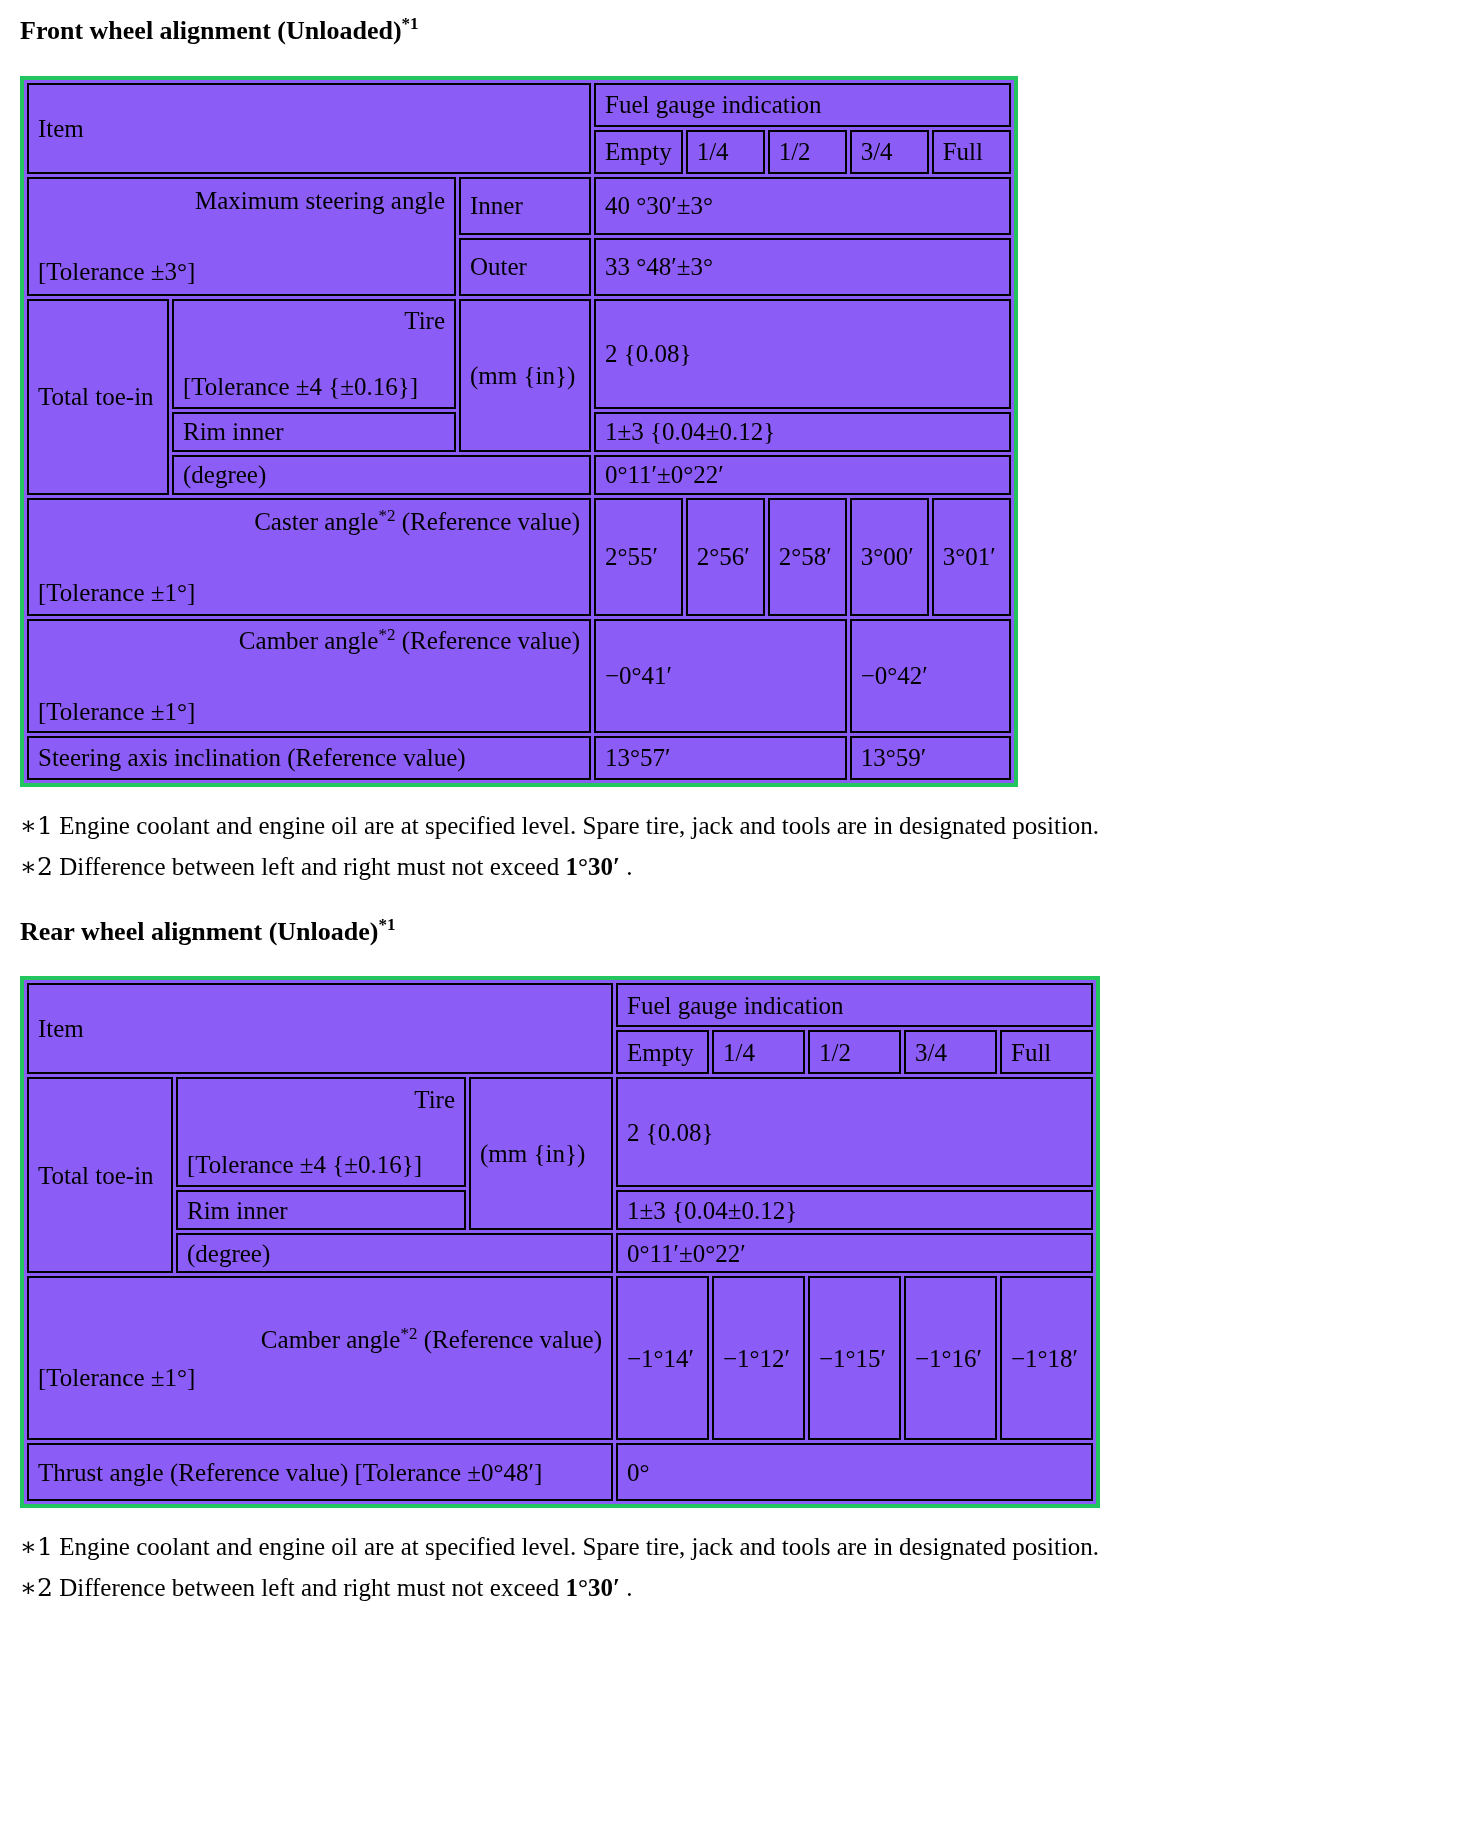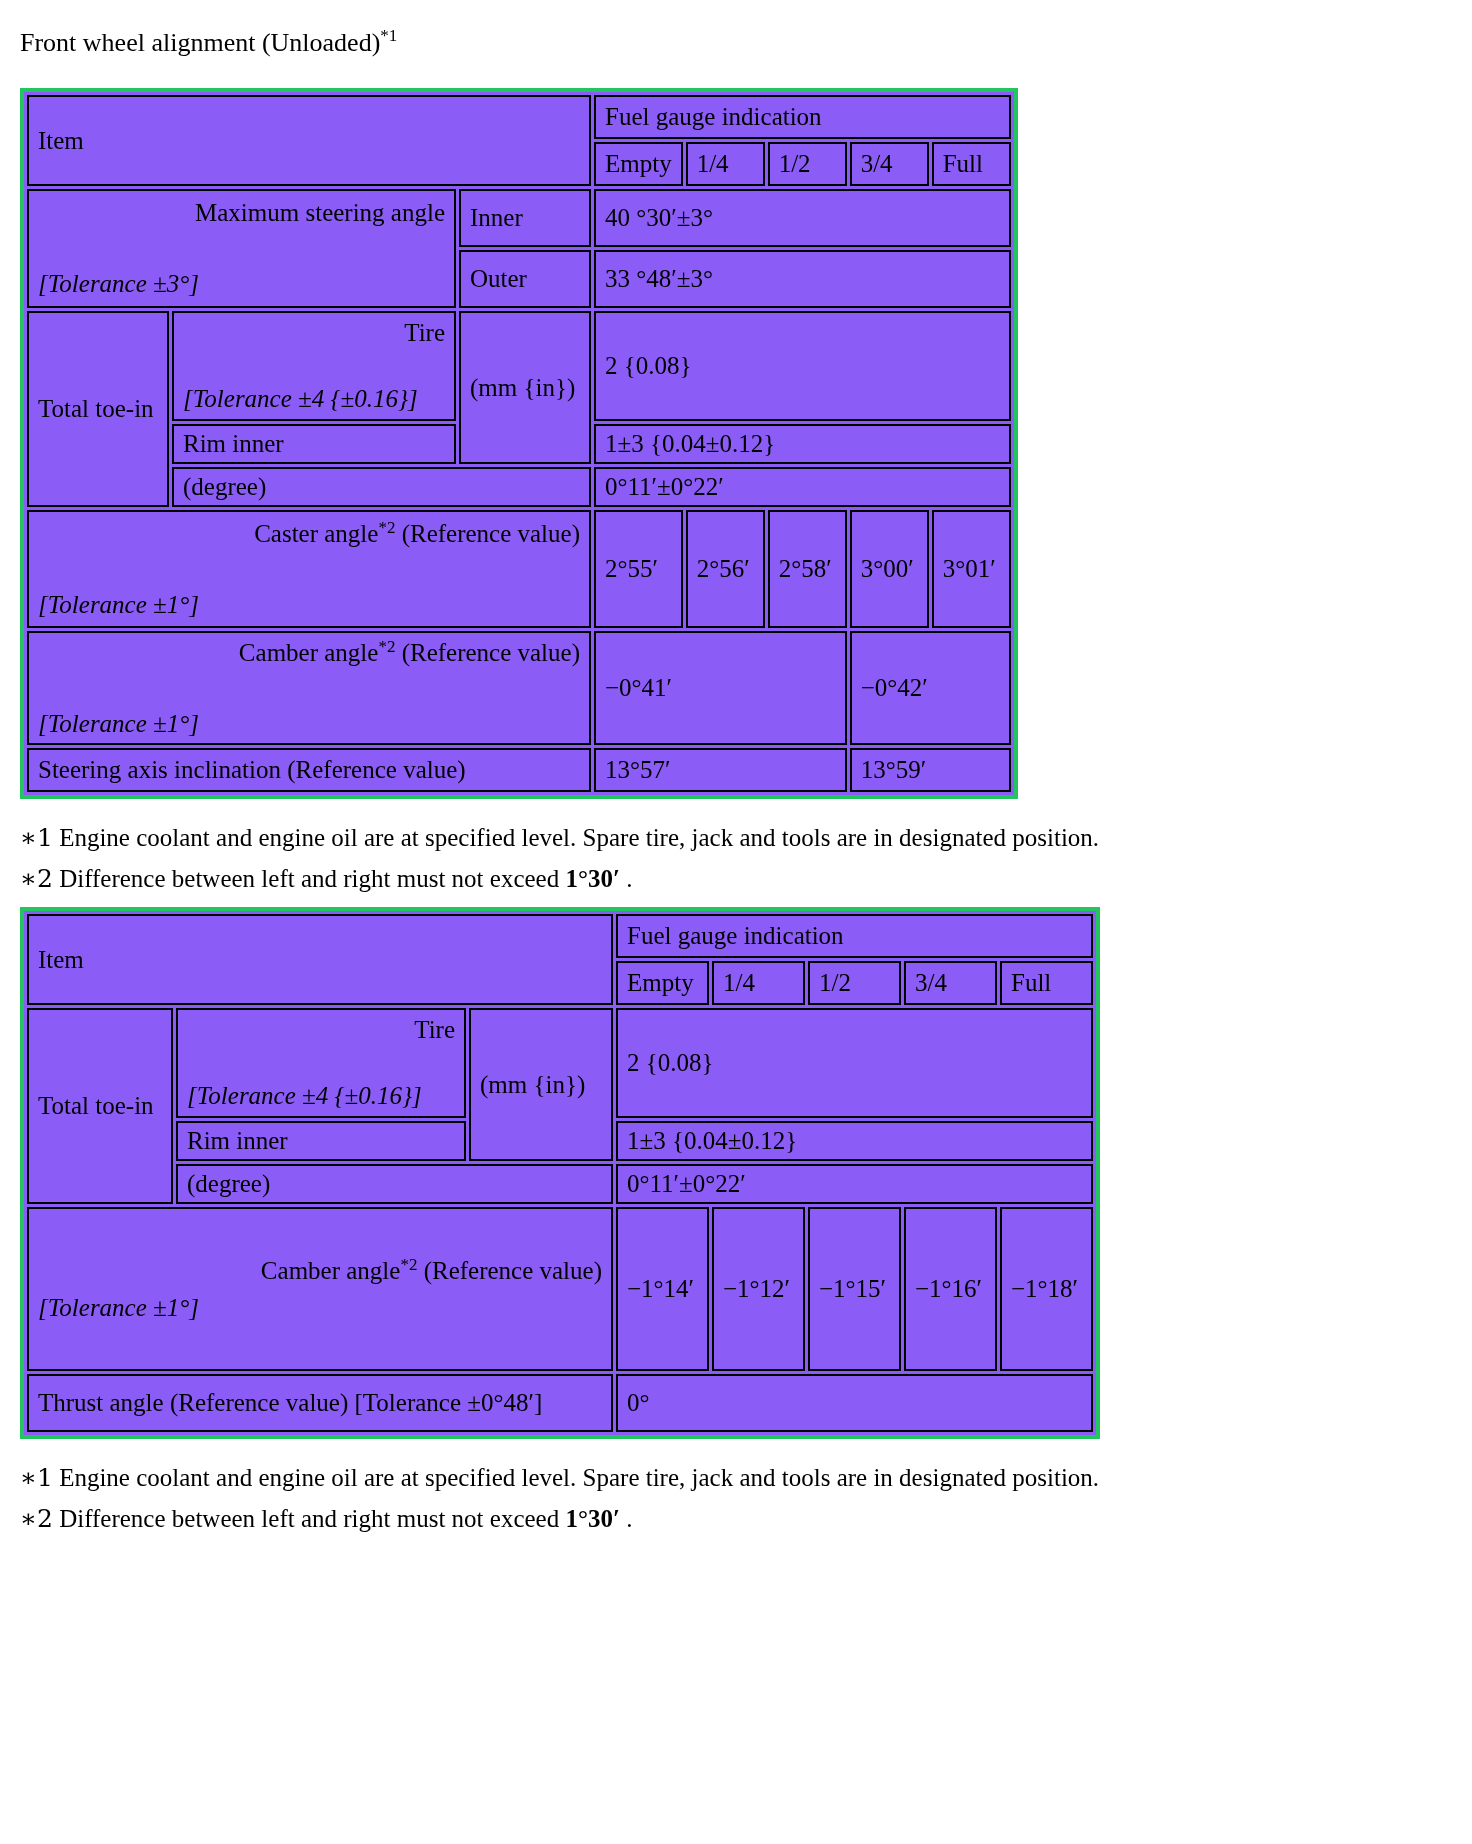--- a/index.html
+++ b/index.html
@@ -7,43 +7,43 @@
   body {
     width: 1472px;
     min-height: 1844px;
     font-family: "Liberation Serif", "DejaVu Serif", serif;
     font-size: 25px;
     color: #000000;
   }
   .page { padding: 8px 20px 40px 20px; }
 
   .section-title {
-    font-weight: 400;
+    font-weight: 700;
     font-size: 26px;
-    margin: 18px 0 30px 0;
+    margin: 6px 0 30px 0;
   }
   .section-title sup { font-size: 17px; }
 
   table.spec {
     border-collapse: separate;
     border-spacing: 3px;
     border: 4px solid #22c55e;
     table-layout: fixed;
     margin: 0 0 24px 0;
     background: #8b5cf6;
   }
   table.spec td {
     border: 2px solid #000;
     padding: 2px 9px;
     vertical-align: middle;
     line-height: 1.25;
     overflow: hidden;
   }
   td .l1 { display: block; text-align: right; }
-  td .l2 { display: block; font-style: italic; }
+  td .l2 { display: block; }
   td.spread .l2 { margin-top: 40px; }
   td.spread-sm .l2 { margin-top: 34px; }
   td.bottom { vertical-align: bottom; padding-bottom: 8px; }
   td.bottom .l2 { margin-top: 6px; }
   td.val-top { vertical-align: top; padding-top: 46px; }
   td.indent { padding-left: 24px; }
   sup.fn { font-size: 17px; }
 
   .footnotes { margin: 20px 0 14px 0; }
   .footnote { margin: 0 0 12px 0; white-space: nowrap; }
@@ -142,20 +142,23 @@
     <div class="footnote">
       <span class="fn-marker">∗1</span>
       <span>Engine coolant and engine oil are at specified level. Spare tire, jack and tools are in designated position.</span>
     </div>
     <div class="footnote">
       <span class="fn-marker">∗2</span>
       <span> Difference between left and right must not exceed </span><b>1°30′</b><span> .</span>
     </div>
   </div>
 
+  <h2 class="section-title rear-section">
+    <span>Rear wheel alignment (Unloade)</span><sup>*1</sup>
+  </h2>
 
   <table class="spec">
     <colgroup>
       <col style="width:146px">
         <col style="width:290px">
         <col style="width:144px">
       <col style="width:93px">
         <col style="width:93px">
         <col style="width:93px">
         <col style="width:93px">

